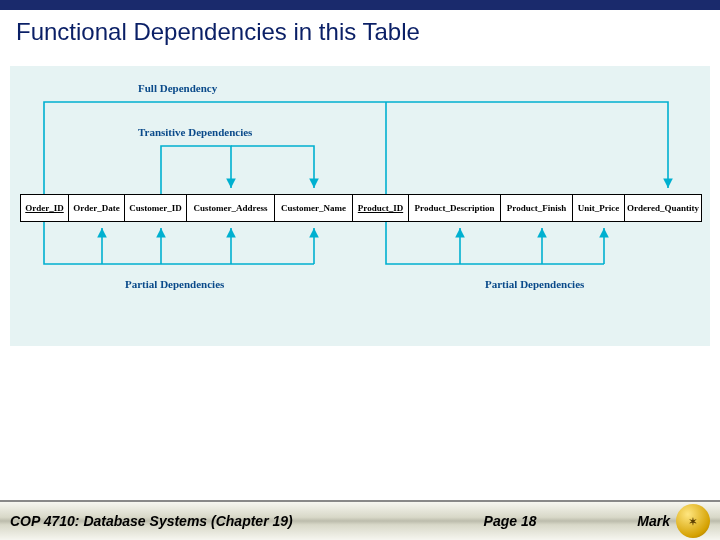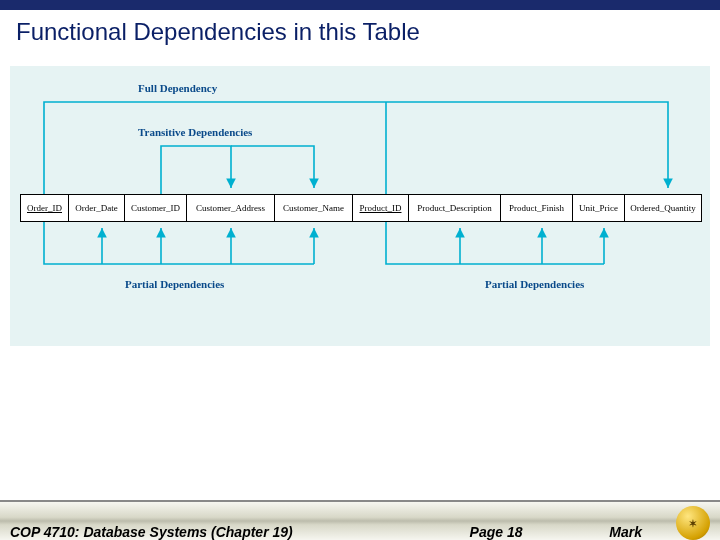--- a/index.html
+++ b/index.html
@@ -56,20 +56,21 @@
   .attr-cell {
     border-right: 1px solid #000;
     padding: 3px 4px;
     font-size: 9px;
     font-family: "Times New Roman", serif;
     white-space: nowrap;
     display: flex;
     align-items: center;
     justify-content: center;
     position: relative;
+    font-weight: bold;
   }
   .attr-cell:last-child { border-right: none; }
   .pk { text-decoration: underline; }
 
   
   svg.arrows {
     position: absolute;
     top: 0; left: 0;
     width: 700px;
     height: 280px;
@@ -79,26 +80,25 @@
   
   .footer {
     position: absolute;
     bottom: 0;
     left: 0;
     width: 100%;
     height: 40px;
     background: linear-gradient(#f6f6f0, #d8d8c8 40%, #bcbcac 50%, #d8d8c8 60%, #f6f6f0);
     border-top: 2px solid #888;
     display: flex;
-    align-items: flex-end;
+    align-items: center;
     font-size: 14px;
     font-style: italic;
     font-weight: bold;
     padding: 0 10px;
-    gap: 28px;
   }
   .footer .left { flex: 0 0 auto; }
   .footer .mid { flex: 1; text-align: center; margin-left: 90px;}
   .footer .right { flex: 0 0 auto; font-style: italic; }
   .logo {
     width: 34px; height: 34px;
     border-radius: 50%;
     background: radial-gradient(circle at 35% 30%, #ffe680, #d4a000 70%, #8a6000);
     margin-left: 6px;
     display:flex;align-items:center;justify-content:center;

